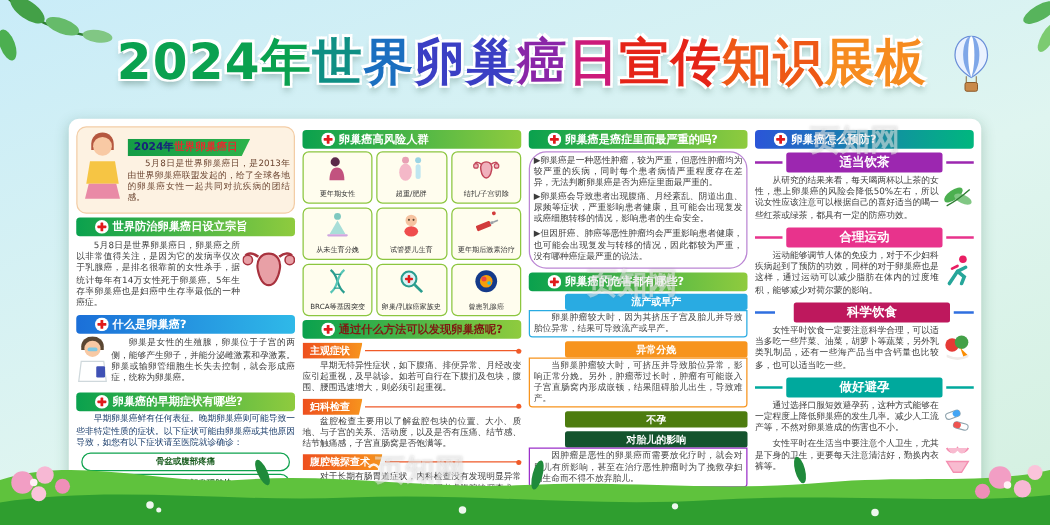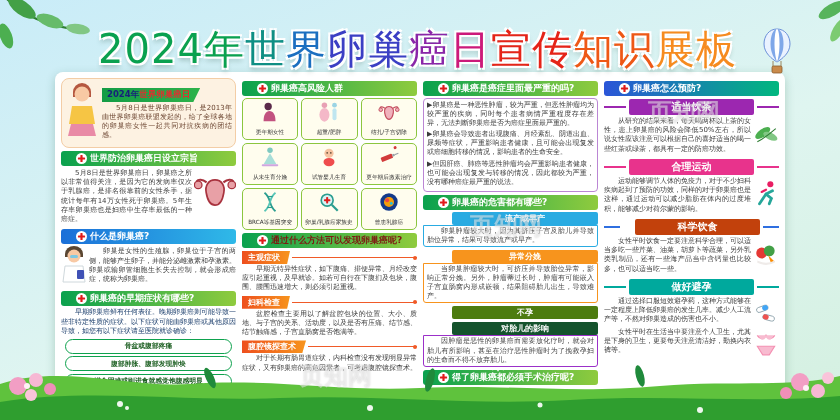--- a/index.html
+++ b/index.html
@@ -2,26 +2,26 @@
 <html><head>
 <meta charset="utf-8">
 <style>
   html,body{margin:0;padding:0;width:840px;height:420px;overflow:hidden;
     font-family:"DejaVu Sans","Liberation Sans",sans-serif;}
   body{position:relative;
     background:linear-gradient(160deg,#c9ecf8 0%,#dff5f0 55%,#d4f0e0 100%);}
 
   
   .title{position:absolute;top:22px;left:0;right:5px;text-align:center;
-    font-size:40px;font-weight:normal;letter-spacing:1px;white-space:nowrap;z-index:3;}
+    font-size:40px;font-weight:bold;letter-spacing:1px;white-space:nowrap;z-index:3;}
   .title span{text-shadow:-2px -2px 0 #fff,2px -2px 0 #fff,-2px 2px 0 #fff,2px 2px 0 #fff,
     0 4px 5px rgba(40,80,60,.35);}
 
   
-  .panel{position:absolute;left:55px;top:72px;width:730px;height:324px;background:#fff;
+  .panel{position:absolute;left:55px;top:95px;width:730px;height:324px;background:#fff;
     border-radius:8px;box-shadow:0 3px 10px rgba(30,90,60,.25);z-index:1;
     display:flex;gap:6px;padding:6px;box-sizing:border-box;}
   .col{flex:1;min-width:0;position:relative;}
 
   
   .sec{display:flex;align-items:center;gap:3px;border-radius:3px;padding:1px 15px;
     min-height:12px;color:#fff;font-weight:bold;font-size:9px;margin:3px 0 2px;
     background:linear-gradient(90deg,#0aa14e,#8fcb3e);white-space:nowrap;}
   .sec.blue{background:linear-gradient(90deg,#1b6fd8,#2fb9e8);}
   .sec.bluegreen{background:linear-gradient(90deg,#2b55d8,#00b77e);}
@@ -50,21 +50,21 @@
   .gicon svg{width:22px;height:22px;display:block;}
   .glabel{font-size:6px;color:#333;white-space:nowrap;transform:scale(.95);}
   .tagrow{display:flex;align-items:center;margin:3px 0 1px;}
   .tag{background:linear-gradient(90deg,#ee4f1e,#f7941d);color:#fff;font-weight:bold;
     font-size:8px;padding:1px 10px 1px 6px;clip-path:polygon(0 0,100% 0,94% 100%,0 100%);}
   .tagline{flex:1;height:1px;background:#f05a28;position:relative;margin-left:2px;}
   .tagline::after{content:"";position:absolute;right:0;top:-1.5px;width:4px;height:4px;
     border-radius:50%;background:#f05a28;}
 
   
-  .pbox{border:1px solid #bb86d4;border-radius:4px;padding:2px 3px;}
+  .pbox{border:1px solid #bb86d4;border-radius:14px;padding:2px 3px;}
   .pt{font-size:7px;line-height:1.3;color:#3c3c3c;text-align:justify;margin:0 0 2px;}
   .harm{margin:2px 0 3px;}
   .harm-head{color:#fff;font-weight:bold;font-size:8px;text-align:center;border-radius:2px;
     padding:1px 0;margin-left:29px;}
   .harm-body{border:1px solid;border-radius:0 0 3px 3px;padding:1px 3px;font-size:7px;
     line-height:1.3;color:#444;text-align:justify;text-indent:14px;}
 
   
   .prev-row{display:flex;align-items:center;gap:3px;margin:3px 0 1px;}
   .prev-line{flex:1;height:1.5px;}
@@ -414,21 +414,21 @@
             <circle cx="16" cy="4" r="2.8" fill="#e91e63"></circle>
             <path d="M6 22 L12 13 L18 10" stroke="#26a69a" stroke-width="2.6" fill="none" stroke-linecap="round"></path>
             <path d="M12 13 L17 17 L15 22" stroke="#26a69a" stroke-width="2.6" fill="none" stroke-linecap="round"></path>
             <path d="M12 9 L8 11" stroke="#e91e63" stroke-width="2" stroke-linecap="round"></path>
           </svg>
         </span>
     </div>
 
     <div class="prev-row">
       <span class="prev-line" style="background: rgb(47, 111, 224);"></span>
-      <span class="prev-tag" style="background: #c2410c; margin-left: 12px;">科学饮食</span>
+      <span class="prev-tag" style="background: #be185d; margin-left: 12px;">科学饮食</span>
       <span class="prev-line" style="background: rgb(47, 111, 224);"></span>
     </div>
     <div class="prev-body">
       <p class="p">女性平时饮食一定要注意科学合理，可以适当多吃一些芹菜、油菜，胡萝卜等蔬菜，另外乳类乳制品，还有一些海产品当中含钙量也比较多，也可以适当吃一些。</p>
       <span class="picon">
           <svg viewBox="0 0 24 24">
             <circle cx="8" cy="12" r="5" fill="#e53935"></circle>
             <circle cx="15" cy="10" r="5" fill="#43a047"></circle>
             <path d="M14 14 L20 20 L16.5 21 Z" fill="#fb8c00"></path>
             <path d="M4 19 Q12 23 20 19 L20 21 Q12 25 4 21 Z" fill="#efebe9"></path>

